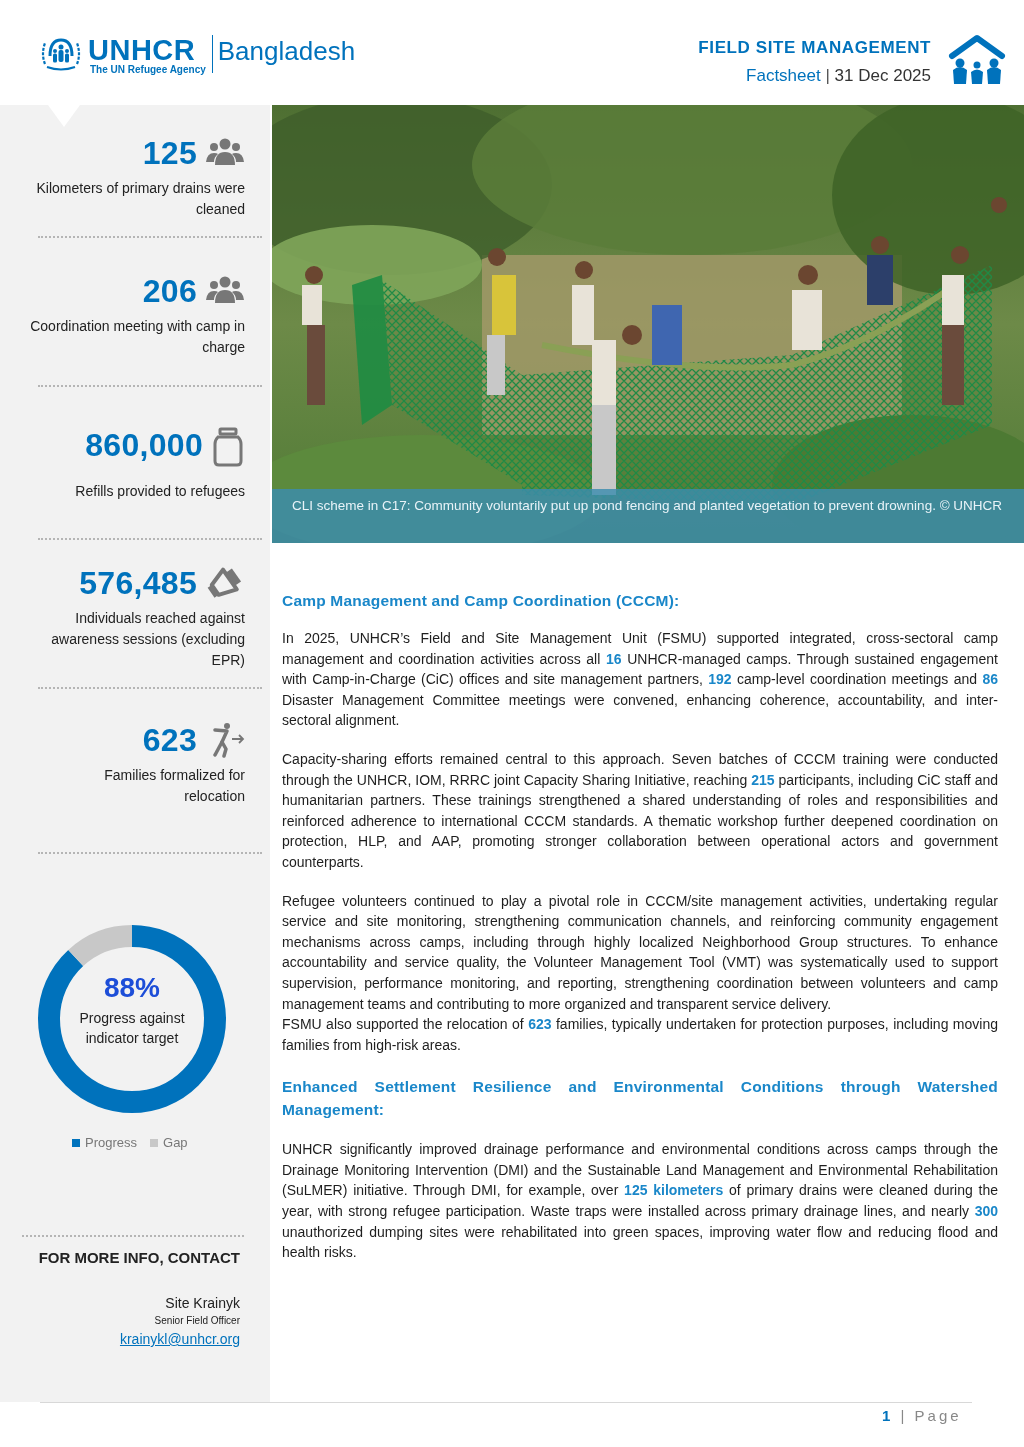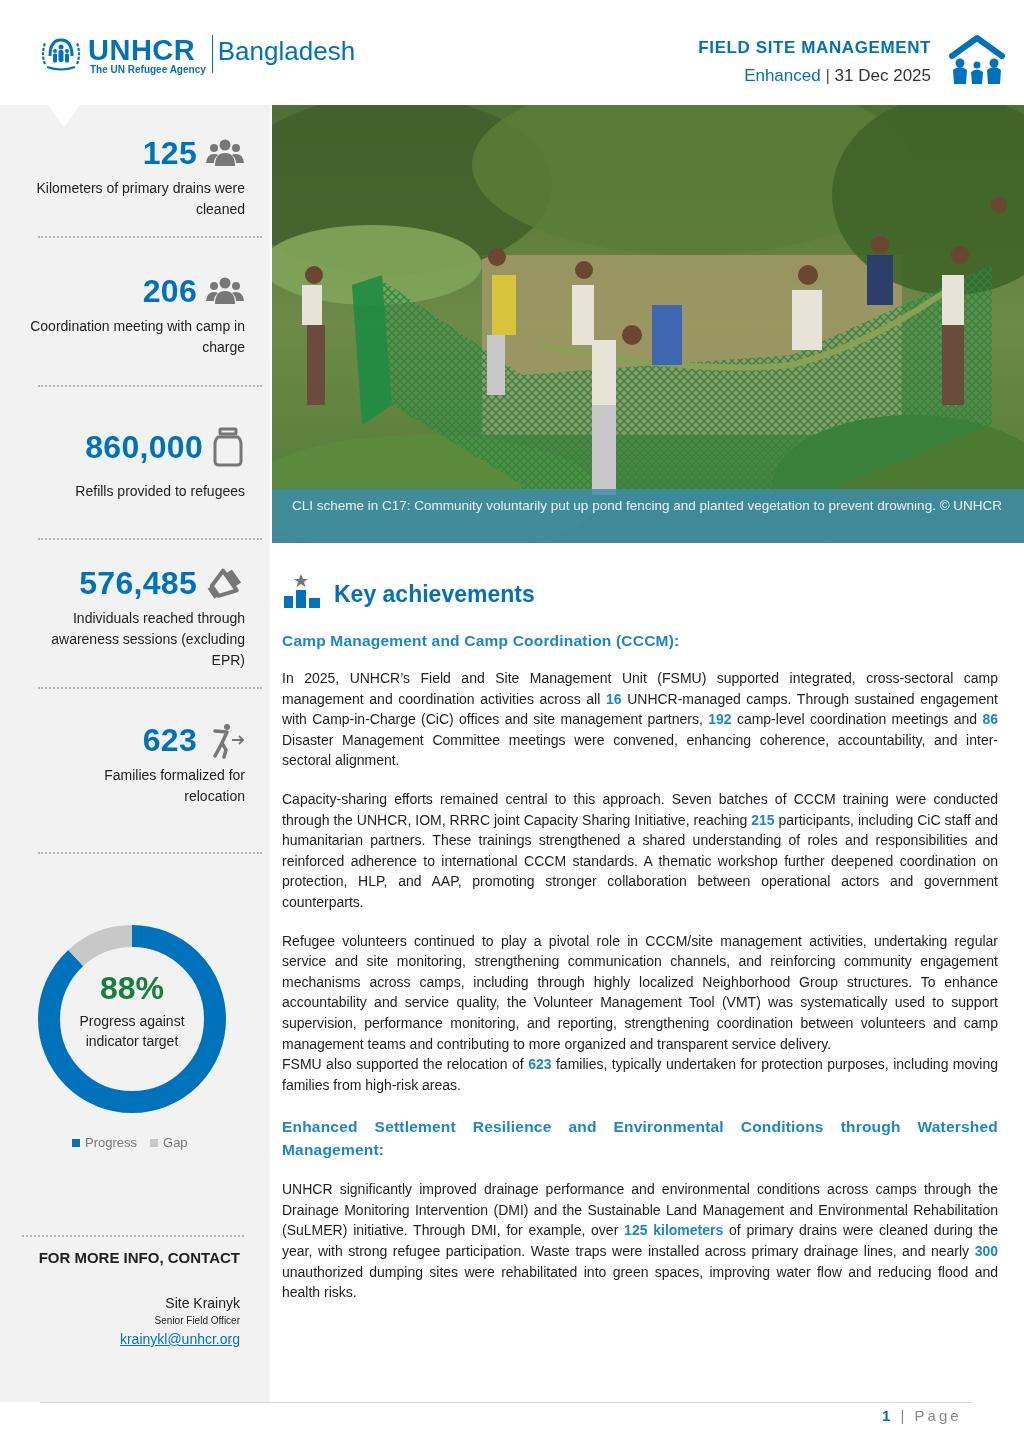--- a/index.html
+++ b/index.html
@@ -20,30 +20,30 @@
   .hdr-title { font-size: 17px; font-weight: 700; color: #0072bc; letter-spacing: 0.6px; }
   .hdr-sub { font-size: 17px; color: #0072bc; margin-top: 8px; }
   .hdr-sub .date { color: #333; }
   .hdr-sub .pipe { color: #555; }
   .hdr-icon { position: absolute; right: 18px; top: 34px; width: 58px; height: 52px; }
 
   
   .sidebar { position: absolute; left: 0; top: 105px; width: 270px; height: 1297px; background: #f2f2f2; }
   .sidebar-notch { position: absolute; left: 48px; top: 0; width: 0; height: 0; border-left: 16px solid transparent; border-right: 16px solid transparent; border-top: 22px solid #ffffff; }
   .stat { position: absolute; right: 25px; text-align: right; }
-  .stat-head { display: flex; align-items: center; justify-content: flex-end; }
+  .stat-head { display: flex; justify-content: flex-end; }
   .stat-num { font-size: 32px; font-weight: 700; color: #0072bc; letter-spacing: 0.3px; }
   .stat-icon { width: 40px; height: 36px; margin-left: 8px; }
   .stat-label { font-size: 14px; color: #222; line-height: 21px; margin-top: 6px; }
   .dash { position: absolute; left: 38px; width: 224px; border-top: 2px dotted #b5b5b5; }
 
   .donut-wrap { position: absolute; left: 36px; top: 818px; width: 192px; height: 192px; }
   .donut-wrap svg { position: absolute; left: 0; top: 0; }
   .donut-center { position: absolute; left: 0; top: 0; width: 192px; height: 192px; display: flex; flex-direction: column; align-items: center; justify-content: center; text-align: center; }
-  .donut-pct { font-size: 32px; font-weight: 700; color: #15803d; margin-top: -18px; }
+  .donut-pct { font-size: 28px; font-weight: 700; color: #1d4ed8; margin-top: -18px; }
   .donut-label { font-size: 14px; color: #222; line-height: 20px; margin-top: 4px; }
   .legend { position: absolute; left: 72px; top: 1030px; display: flex; font-size: 13px; color: #777; }
   .legend-item { display: flex; align-items: center; margin-right: 13px; }
   .swatch { width: 8px; height: 8px; margin-right: 5px; }
 
   .contact { position: absolute; right: 30px; top: 1144px; text-align: right; }
   .contact-title { font-size: 15px; font-weight: 700; color: #222; }
   .contact-name { font-size: 14px; color: #222; margin-top: 28px; line-height: 18px; }
   .contact-role { font-size: 10px; color: #222; line-height: 18px; }
   .contact-email { font-size: 14px; color: #0072bc; text-decoration: underline; line-height: 18px; }
@@ -89,21 +89,21 @@
       <span class="logo-unhcr">UNHCR</span>
       <span class="logo-tag">The UN Refugee Agency</span>
     </div>
     <div class="logo-sep"></div>
     <span class="logo-country">Bangladesh</span>
   </div>
 
   <div class="hdr-right">
     <div class="hdr-title">FIELD SITE MANAGEMENT</div>
     <div class="hdr-sub">
-      <span>Enhanced</span>
+      <span>Factsheet</span>
       <span class="pipe">|</span>
       <span class="date">31 Dec 2025</span>
     </div>
   </div>
   <svg class="hdr-icon" viewBox="0 0 58 52">
     <path d="M4 22 L29 4 L54 22" stroke="#0072bc" stroke-width="6" fill="none" stroke-linejoin="round" stroke-linecap="round"></path>
     <circle cx="12" cy="29" r="4.5" fill="#0072bc"></circle>
     <path d="M5 36 Q12 30 19 36 L18 50 L6 50 Z" fill="#0072bc"></path>
     <circle cx="29" cy="31" r="3.5" fill="#0072bc"></circle>
     <path d="M23 38 Q29 33 35 38 L34 50 L24 50 Z" fill="#0072bc"></path>
@@ -163,21 +163,21 @@
     <div class="stat-head">
       <span class="stat-num">576,485</span>
       <svg class="stat-icon" viewBox="0 0 40 36">
         <g transform="rotate(-35 20 18)">
           <path d="M8 12 L26 6 L26 30 L8 24 Z" fill="none" stroke="#777" stroke-width="4" stroke-linejoin="round"></path>
           <rect x="3" y="12" width="6" height="12" fill="#777"></rect>
           <rect x="26" y="10" width="8" height="16" fill="#777"></rect>
         </g>
       </svg>
     </div>
-    <div class="stat-label" style="width:230px;">Individuals reached through awareness sessions (excluding EPR)</div>
+    <div class="stat-label" style="width:230px;">Individuals reached against awareness sessions (excluding EPR)</div>
   </div>
   <div class="dash" style="top:582px;"></div>
 
   <div class="stat" style="top:617px;">
     <div class="stat-head">
       <span class="stat-num">623</span>
       <svg class="stat-icon" viewBox="0 0 40 36">
         <circle cx="22" cy="4" r="3" fill="#777"></circle>
         <path d="M10 8 L22 9 L17 20 L21 27 L19 34" stroke="#777" stroke-width="3.5" fill="none" stroke-linecap="round" stroke-linejoin="round"></path>
         <path d="M17 20 L10 33" stroke="#777" stroke-width="3.5" fill="none" stroke-linecap="round"></path>
@@ -270,29 +270,20 @@
         <circle cx="608" cy="140" r="9"></circle>
         <circle cx="688" cy="150" r="9"></circle>
         <circle cx="727" cy="100" r="8"></circle>
       </g>
     <rect x="220" y="170" width="24" height="60" fill="#d8c43a"></rect>
   </svg>
   <div class="caption">CLI scheme in C17: Community voluntarily put up pond fencing and planted vegetation to prevent drowning. © UNHCR</div>
 </div>
 
 <div class="main">
-  <div class="ka">
-    <svg class="ka-icon" viewBox="0 0 40 38">
-      <path d="M19 2 L21 7 L26 7 L22 10 L23.5 15 L19 12 L14.5 15 L16 10 L12 7 L17 7 Z" fill="#777"></path>
-      <rect x="2" y="24" width="9" height="12" fill="#0072bc"></rect>
-      <rect x="14" y="18" width="10" height="18" fill="#0072bc"></rect>
-      <rect x="27" y="26" width="11" height="10" fill="#0072bc"></rect>
-    </svg>
-    <span class="ka-title">Key achievements</span>
-  </div>
 
   <div class="sec-head">Camp Management and Camp Coordination (CCCM):</div>
 
   <p class="para"><span>In 2025, UNHCR’s Field and Site Management Unit (FSMU) supported integrated, cross-sectoral camp management and coordination activities across all </span><span class="hl">16</span><span> UNHCR-managed camps. Through sustained engagement with Camp-in-Charge (CiC) offices and site management partners, </span><span class="hl">192</span><span> camp-level coordination meetings and </span><span class="hl">86</span><span> Disaster Management Committee meetings were convened, enhancing coherence, accountability, and inter-sectoral alignment.</span></p>
 
   <p class="para"><span>Capacity-sharing efforts remained central to this approach. Seven batches of CCCM training were conducted through the UNHCR, IOM, RRRC joint Capacity Sharing Initiative, reaching </span><span class="hl">215</span><span> participants, including CiC staff and humanitarian partners. These trainings strengthened a shared understanding of roles and responsibilities and reinforced adherence to international CCCM standards. A thematic workshop further deepened coordination on protection, HLP, and AAP, promoting stronger collaboration between operational actors and government counterparts.</span></p>
 
   <p class="para">Refugee volunteers continued to play a pivotal role in CCCM/site management activities, undertaking regular service and site monitoring, strengthening communication channels, and reinforcing community engagement mechanisms across camps, including through highly localized Neighborhood Group structures. To enhance accountability and service quality, the Volunteer Management Tool (VMT) was systematically used to support supervision, performance monitoring, and reporting, strengthening coordination between volunteers and camp management teams and contributing to more organized and transparent service delivery.</p>
 
   <p class="para tight"><span>FSMU also supported the relocation of </span><span class="hl">623</span><span> families, typically undertaken for protection purposes, including moving families from high-risk areas.</span></p>

